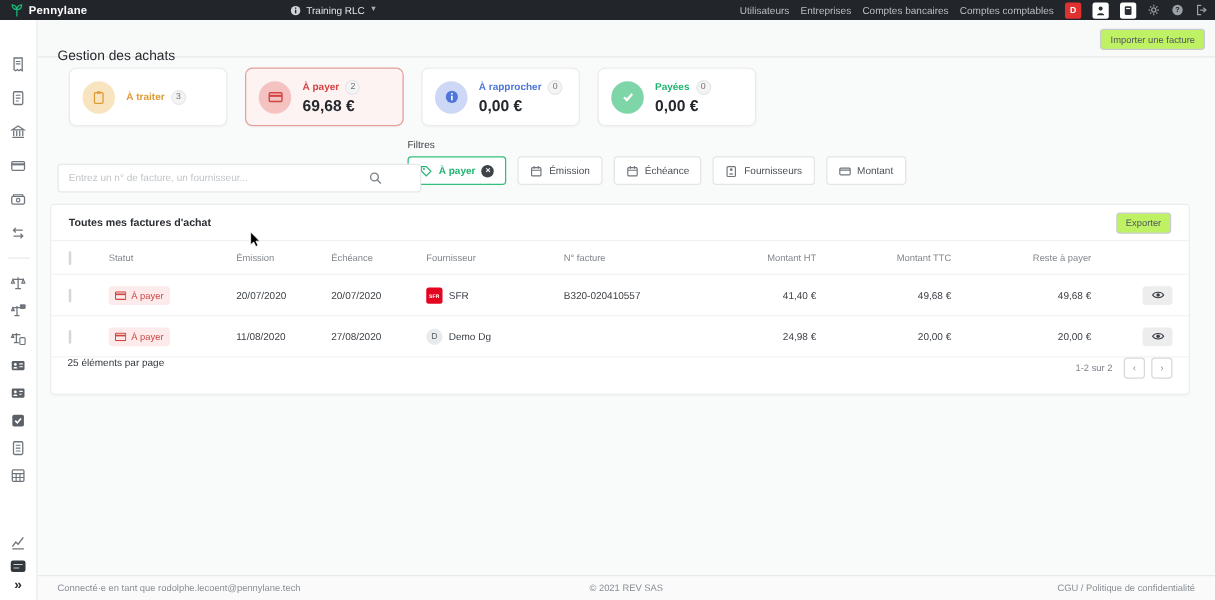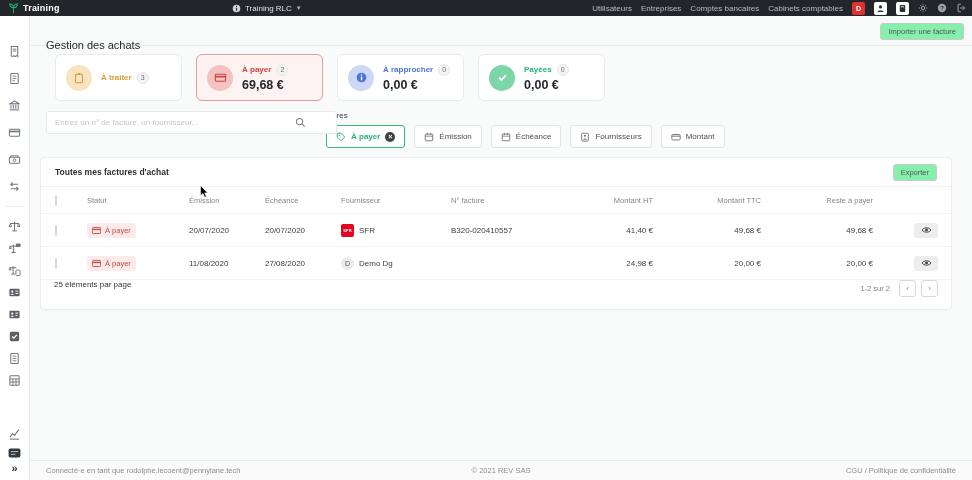--- a/index.html
+++ b/index.html
@@ -25,41 +25,41 @@
   .sb-top { position:absolute; top:28px; display:flex; flex-direction:column; gap:12px; align-items:center; }
   .sb-div { width:18px; height:1px; background:#e9eaeb; }
   .sb-mid { display:flex; flex-direction:column; gap:7px; align-items:center; }
   .sb-bottom { position:absolute; bottom:6px; display:flex; flex-direction:column; gap:3px; align-items:center; }
   .expand { font-size:11px; font-weight:bold; color:#2b2f33; cursor:pointer; line-height:1; }
 
   
   .main { position:absolute; left:30px; top:16px; right:0; bottom:20px; }
   .page-header { height:30px; border-bottom:1px solid #e8e9ea; background:#f8f9f9; position:relative; display:flex; align-items:center; }
   .page-title { font-size:11px; font-weight:normal; color:#26292d; padding-left:16px;margin-top:28px; }
-  .btn-outline { font-size:7.5px; color:#51565c; background:#86efac; border:1px solid #c7cbce; border-radius:3px; padding:3px 7px; cursor:pointer; font-family:inherit; }
+  .btn-outline { font-size:7.5px; color:#51565c; background:#bef264; border:1px solid #c7cbce; border-radius:3px; padding:3px 7px; cursor:pointer; font-family:inherit; }
   .import-btn { position:absolute; right:8px; top:7px; }
 
   
   .cards { display:flex; gap:14px; padding:8px 0 0 25px; }
   .card { width:127px; height:47px; background:#fff; border:1px solid #ebebec; border-radius:6px; display:flex; align-items:center; padding:0 10px; cursor:pointer; box-shadow:0 1px 1px rgba(0,0,0,.02); }
   .card.selected { background:#fdf3f2; border:1px solid #e49e9b; }
   .card-icon { width:26px; height:26px; border-radius:50%; display:flex; align-items:center; justify-content:center; flex-shrink:0; margin-right:9px; }
   .ci-orange { background:#f9e4c0; } .ci-red { background:#f4c3c1; } .ci-blue { background:#ccd8f5; } .ci-green { background:#7ed5a8; }
   .card-text { display:flex; flex-direction:column; justify-content:center; }
   .card-top { display:flex; align-items:center; gap:5px; }
   .card-label { font-size:8px; font-weight:bold; }
   .cl-orange { color:#dd9a36; } .cl-red { color:#d24341; } .cl-blue { color:#4d76d8; } .cl-green { color:#23b373; }
   .card-badge { min-width:12px; height:12px; padding:0 3px; border-radius:7px; background:#f4f4f5; border:1px solid #e6e7e9; color:#6b7076; font-size:7px; display:flex; align-items:center; justify-content:center; }
   .card-amount { font-size:12.5px; font-weight:600; color:#24282c; margin-top:2px; }
   .card-amount:empty { display:none; }
 
   
   .filters-row { display:flex; padding:10px 0 0 16px; }
   .field-label { font-size:8px; color:#3c4146; display:block; margin-bottom:5px; }
-  .search-wrap { position:relative; width:267px; }
+  .search-wrap { position:relative; width:267px;margin-top:20px; }
   .search-input { width:291px; height:23px; border:1px solid #e7e8e9; border-radius:3px; background:#fff; font-size:8px; color:#3c4146; padding:0 24px 0 8px; font-family:inherit; outline:none; }
   .search-input::placeholder { color:#c2c6ca; }
   .search-glyph { position:absolute; right:7px; top:6px; }
   .filters-block { margin-left:13px; }
   .chips { display:flex; gap:9px; }
   .chip { height:23px; display:inline-flex; align-items:center; gap:5px; background:#fff; border:1px solid #e3e5e7; border-radius:3px; padding:0 9px; font-size:8px; color:#4a4f55; cursor:pointer; }
   .chip.active { border:1px solid #35bd7d; color:#23b373; font-weight:bold; }
   .chip-x { width:10px; height:10px; border-radius:50%; background:#3e4348; color:#fff; font-size:7px; line-height:10px; text-align:center; cursor:pointer; }
 
   
@@ -97,38 +97,38 @@
 
 <div class="screen">
 
   <header class="navbar">
     <div class="nav-left">
       <span>
         <svg width="11" height="11" viewBox="0 0 14 14">
             <path d="M7 13V6M7 6C7 3.2 5 1.2 2.2 1.2 2.2 4 4.2 6 7 6zm0 0c0-2.8 2-4.8 4.8-4.8C11.8 4 9.8 6 7 6z" fill="none" stroke="#18b877" stroke-width="1.3"></path>
           </svg>
       </span>
-      <span class="brand">Training</span>
+      <span class="brand">Pennylane</span>
     </div>
     <div class="nav-center">
       <span>
         <svg width="9" height="9" viewBox="0 0 10 10">
             <circle cx="5" cy="5" r="4.2" fill="#cfd3d8"></circle>
             <rect x="4.4" y="4.2" width="1.2" height="3.2" fill="#22262b"></rect>
             <rect x="4.4" y="2.2" width="1.2" height="1.2" fill="#22262b"></rect>
           </svg>
       </span>
       <span>Training RLC</span>
       <span class="caret">▼</span>
     </div>
     <nav class="nav-right">
       <a href="#" class="nav-link">Utilisateurs</a>
       <a href="#" class="nav-link">Entreprises</a>
       <a href="#" class="nav-link">Comptes bancaires</a>
-      <a href="#" class="nav-link">Cabinets comptables</a>
+      <a href="#" class="nav-link">Comptes comptables</a>
       <span class="nav-avatar">D</span>
       <span class="nav-box">
         <svg width="9" height="9" viewBox="0 0 10 10">
             <circle cx="5" cy="3.2" r="1.8" fill="#2b2f33"></circle>
             <path d="M1.8 9c0-2.2 6.4-2.2 6.4 0z" fill="#2b2f33"></path>
           </svg>
       </span>
       <span class="nav-box">
         <svg width="9" height="9" viewBox="0 0 10 10">
             <rect x="2" y="1.2" width="6" height="7.6" rx="1" fill="#2b2f33"></rect>

